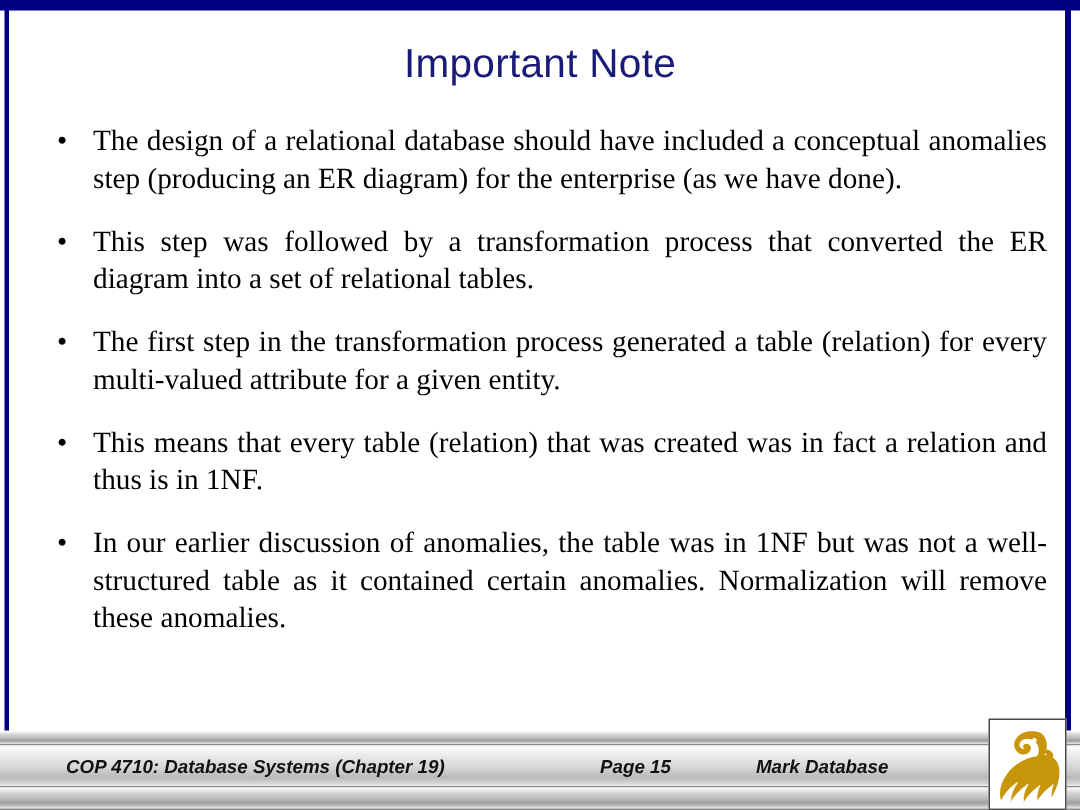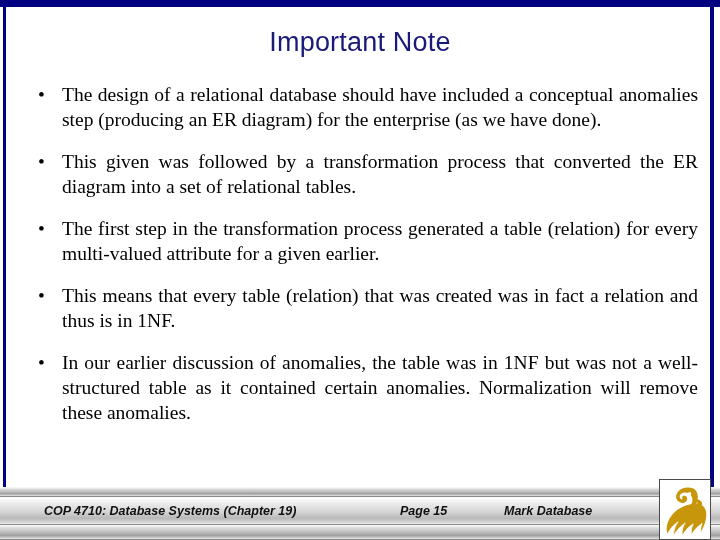--- a/index.html
+++ b/index.html
@@ -155,26 +155,26 @@
 
   <div id="body">
 
     <p class="bullet">
       <span class="marker">•</span>
       <span class="txt">The design of a relational database should have included a conceptual anomalies step (producing an ER diagram) for the enterprise (as we have done).</span>
     </p>
 
     <p class="bullet">
       <span class="marker">•</span>
-      <span class="txt">This given was followed by a transformation process that converted the ER diagram into a set of relational tables.</span>
-    </p>
-
-    <p class="bullet">
-      <span class="marker">•</span>
-      <span class="txt">The first step in the transformation process generated a table (relation) for every multi-valued attribute for a given earlier.</span>
+      <span class="txt">This step was followed by a transformation process that converted the ER diagram into a set of relational tables.</span>
+    </p>
+
+    <p class="bullet">
+      <span class="marker">•</span>
+      <span class="txt">The first step in the transformation process generated a table (relation) for every multi-valued attribute for a given entity.</span>
     </p>
 
     <p class="bullet">
       <span class="marker">•</span>
       <span class="txt">This means that every table (relation) that was created was in fact a relation and thus is in 1NF.</span>
     </p>
 
     <p class="bullet">
       <span class="marker">•</span>
       <span class="txt">In our earlier discussion of anomalies, the table was in 1NF but was not a well-structured table as it contained certain anomalies. Normalization will remove these anomalies.</span>

